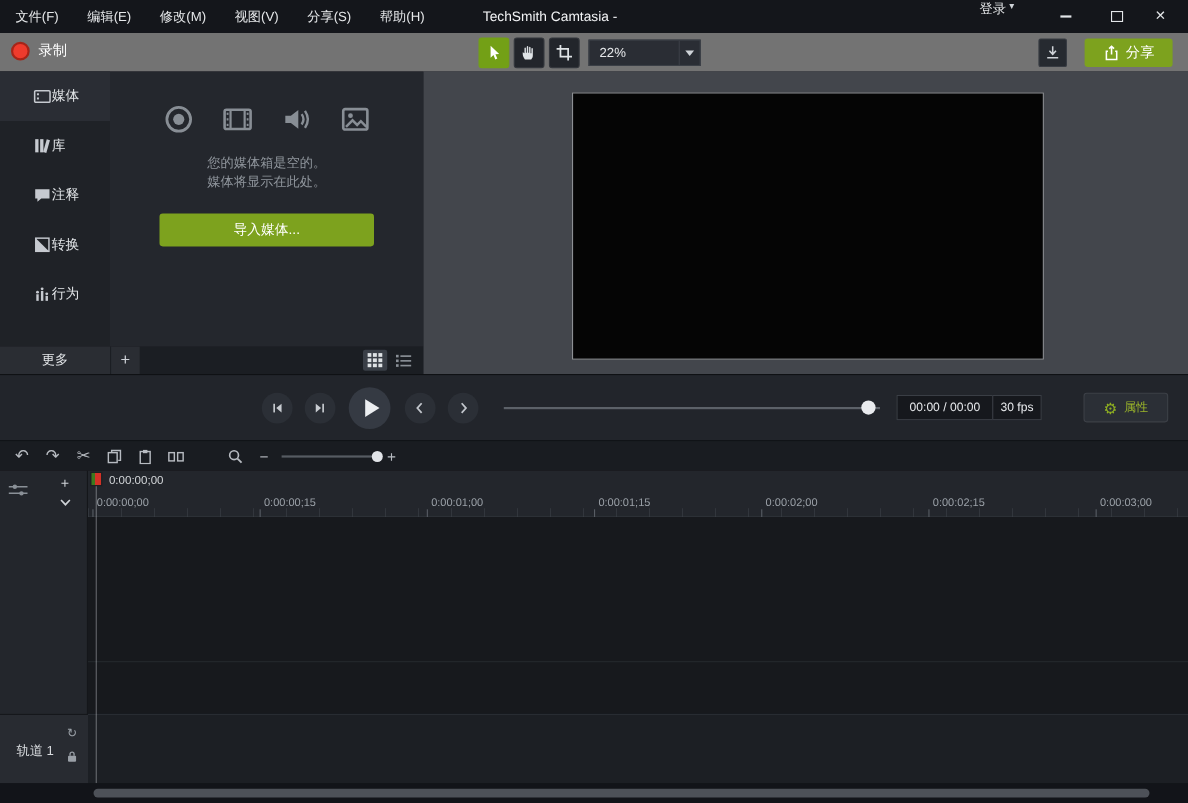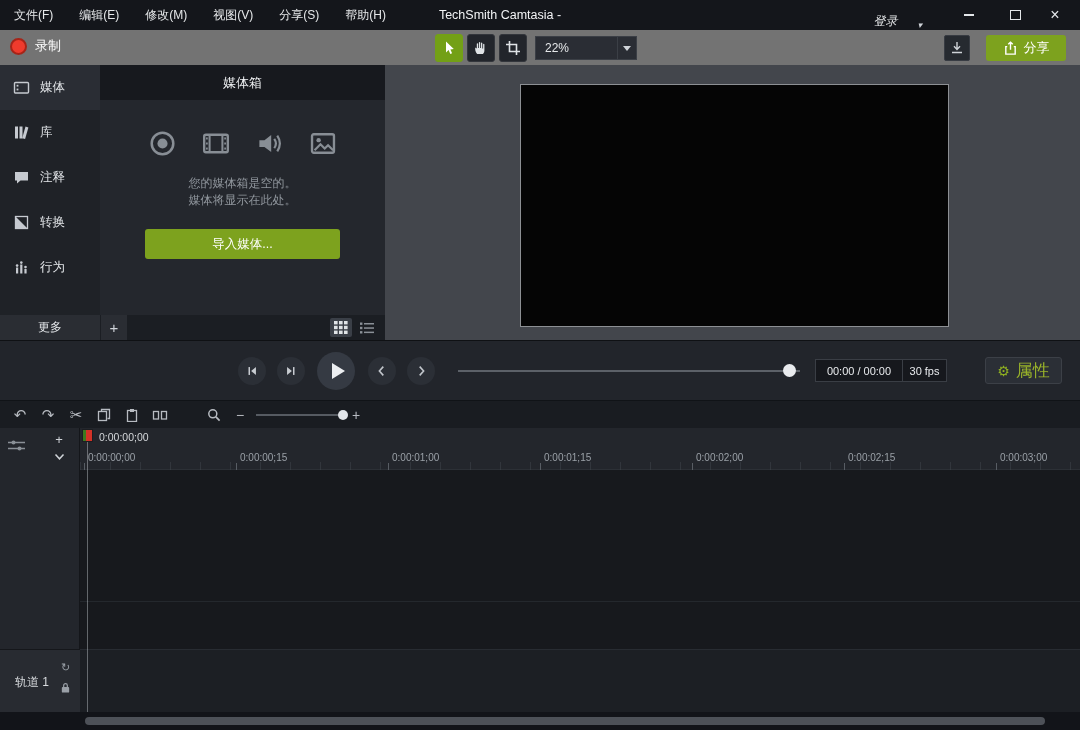--- a/index.html
+++ b/index.html
@@ -5,21 +5,21 @@
   html,body{margin:0;padding:0;background:#0d0f12;}
   .app{position:relative;width:1080px;height:730px;overflow:hidden;
        background:#17191e;font-family:"Liberation Sans",sans-serif;
        -webkit-font-smoothing:antialiased;color:#e6e8ea;}
 
   
   .menubar{position:absolute;left:0;top:0;width:1080px;height:30px;background:#14161b;}
   .menu-items{position:absolute;left:14px;top:0;height:30px;display:flex;gap:26px;align-items:center;font-size:12px;color:#e6e8ea;}
   .menu-item{cursor:default;}
   .app-title{position:absolute;left:46.3%;top:0;height:30px;line-height:30px;transform:translateX(-50%);font-size:12.5px;color:#f2f3f5;}
-  .signin{position:absolute;right:158px;top:0;height:30px;display:flex;gap:20px;align-items:flex-end;font-size:12px;color:#e6e8ea;font-style:italic;}
+  .signin{position:absolute;right:158px;top:0;height:30px;display:flex;gap:3px;align-items:flex-start;font-size:12px;color:#e6e8ea;}
   .signin .chev{font-size:9px;color:#cfd3d8;}
   .win-btn{position:absolute;top:0;width:34px;height:30px;display:flex;align-items:center;justify-content:center;}
   .win-min{right:94px;} .win-max{right:48px;} .win-close{right:8px;font-size:16px;color:#e3e6e9;}
   .win-min span{width:10px;height:1.5px;background:#e3e6e9;display:block;}
   .win-max span{width:9px;height:8px;border:1.2px solid #e3e6e9;display:block;}
 
   
   .toolbar{position:absolute;left:0;top:30px;width:1080px;height:35px;background:#737373;}
   .record{position:absolute;left:10px;top:7px;display:flex;align-items:center;gap:8px;font-size:13px;color:#fff;}
   .rec-dot{width:13px;height:13px;border-radius:50%;background:#ef3b2d;border:2px solid #a62418;}
@@ -32,21 +32,21 @@
   .zoom-dd .val{flex:1;padding-left:9px;}
   .dd-chev{width:18px;height:100%;display:flex;align-items:center;justify-content:center;border-left:1px solid #3b3f46;}
   .dd-chev i{width:0;height:0;border-left:4px solid transparent;border-right:4px solid transparent;border-top:5px solid #cfd3d8;}
   .dl-btn{position:absolute;right:110px;top:5px;width:24px;height:24px;background:#262a30;border:1px solid #383c43;
           display:flex;align-items:center;justify-content:center;border-radius:2px;}
   .share-btn{position:absolute;right:14px;top:5px;width:80px;height:26px;background:#7da21e;border-radius:3px;
              display:flex;align-items:center;justify-content:center;gap:6px;color:#fff;font-size:13px;}
 
   
   .sidebar{position:absolute;left:0;top:65px;width:100px;height:250px;background:#1f2227;}
-  .side-item{height:45px;display:flex;align-items:center;gap:10px;padding-left:13px;font-size:12.5px;color:#e3e6e9;}
+  .side-item{height:45px;display:flex;align-items:center;padding-left:30px;font-size:12.5px;color:#e3e6e9;}
   .side-item.active{background:#2a2d34;}
   .more-strip{position:absolute;left:0;top:315px;width:385px;height:25px;background:#1b1e23;display:flex;align-items:stretch;}
   .more-btn{width:100px;background:#2a2d33;display:flex;align-items:center;justify-content:center;font-size:12px;color:#e3e6e9;}
   .addmedia-btn{width:26px;margin-left:1px;background:#2a2d33;display:flex;align-items:center;justify-content:center;font-size:15px;color:#cfd3d8;}
   .strip-spacer{flex:1;}
   .view-btns{display:flex;gap:4px;align-items:center;padding-right:7px;}
   .view-btn{width:22px;height:19px;display:flex;align-items:center;justify-content:center;border-radius:2px;}
   .view-btn.selected{background:#3a3f47;}
 
   
@@ -69,21 +69,21 @@
   .play-tri{width:0;height:0;border-top:8px solid transparent;border-bottom:8px solid transparent;border-left:13px solid #ecEEf1;margin-left:4px;border-left-color:#eceef1;}
   .seek-track{position:absolute;left:458px;top:369px;width:342px;height:2px;background:#5c6168;}
   .seek-thumb{position:absolute;left:783px;top:363px;width:13px;height:13px;border-radius:50%;background:#e9ebee;}
   .time-box{position:absolute;left:815px;top:18px;width:88px;height:23px;background:#16181d;border:1px solid #3a3e45;
             display:flex;align-items:center;justify-content:center;font-size:11px;color:#e8eaed;box-sizing:border-box;}
   .fps-box{position:absolute;left:902px;top:18px;width:45px;height:23px;background:#16181d;border:1px solid #3a3e45;
            display:flex;align-items:center;justify-content:center;font-size:11px;color:#e8eaed;box-sizing:border-box;}
   .props-btn{position:absolute;left:985px;top:16px;width:77px;height:27px;background:#2b2f36;border:1px solid #3c4047;border-radius:3px;
              display:flex;align-items:center;justify-content:center;gap:6px;box-sizing:border-box;}
   .props-btn .gear{color:#8fb021;font-size:14px;line-height:1;}
-  .props-btn .lbl{color:#9ab42a;font-size:17px;}
+  .props-btn .lbl{color:#9ab42a;font-size:11px;}
 
   
   .tl-toolbar{position:absolute;left:0;top:400px;width:1080px;height:28px;background:#191c21;border-top:1px solid #101317;
               display:flex;align-items:center;box-sizing:border-box;padding-left:10px;}
   .tlt-glyph{color:#b7bbc1;font-size:15px;line-height:1;width:20px;text-align:center;}
   .tlt-gap{width:8px;} .tlt-gap-lg{width:34px;}
   .tlt-ic{width:20px;display:flex;justify-content:center;}
   .zoom-slider{width:88px;height:2px;background:#565b62;margin:0 4px 0 8px;position:relative;}
   .zoom-thumb{position:absolute;right:-4px;top:-4px;width:10px;height:10px;border-radius:50%;background:#e2e5e9;}
   .tlt-minus,.tlt-plus{color:#b7bbc1;font-size:14px;width:16px;text-align:center;}
@@ -288,21 +288,20 @@
                 <rect x="0" y="9.1" width="2.4" height="2.4"></rect>
                 <rect x="4" y="9.6" width="10" height="1.5"></rect>
               </g>
             </svg>
         </span>
       </div>
     </div>
   </div>
 
   <div class="mediabin">
-    <div class="bin-header">媒体箱</div>
     <div class="bin-icons">
       <span>
         <svg width="27" height="27" viewBox="0 0 16 16">
             <circle cx="8" cy="8" r="6.4" stroke="#888e95" stroke-width="1.5" fill="none"></circle>
             <circle cx="8" cy="8" r="3" fill="#888e95"></circle>
           </svg>
       </span>
       <span>
         <svg width="28" height="27" viewBox="0 0 16 16">
             <rect x="1" y="2.8" width="14" height="10.4" rx="1" stroke="#888e95" stroke-width="1.4" fill="none"></rect>

